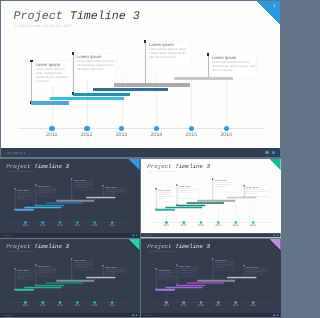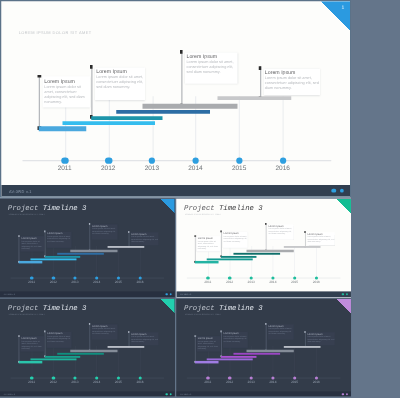--- a/index.html
+++ b/index.html
@@ -36,20 +36,21 @@
   .card     { position:absolute; overflow:hidden; }
   .card .ch { position:absolute; font-weight:normal; white-space:nowrap; }
   .card .cb { position:absolute; }
 </style>
 </head>
 <body>
 
 <div class="page">
 <div class="slide" style="left:0;top:0;width:281px;height:158px;background:var(--bg);border:1.3px solid #5b7288;--bg:#fdfdfb;--accent:#2e9fe0;--corner:#2b9ae0;--footer:#313f50;--footer-text:#8e9cae;--title1:#5a5a5e;--title2:#3b3b3d;--sub:#c2c5c9;--card-bg:#ffffff;--card-h:#5e5e60;--card-b:#b7babe;--lead:#b5b8bc;--dot:#2b2b2b;--axis:#e2e4e7;--tick:#edeff1;--axlbl:#6f7478;--bar0:#c7c8ca;--bar1:#a9abae;--bar2:#2d6da4;--bar3:#1d95aa;--bar4:#35bdee;--bar5:#4aa8de;">
       <div class="inner">
+        <div class="s-title" style="left:12.6px;top:8.2px;font-size:11.7px;line-height:14.62px;"><span style="color:var(--title1)">Project</span> <span style="color:var(--title2)">Timeline 3</span></div>
 <div class="s-sub" style="left:14.0px;top:22.6px;font-size:3.15px;color:var(--sub);letter-spacing:0.35px;">LOREM IPSUM DOLOR SIT AMET</div>
 <div class="corner" style="width:23.0px;height:23.0px;background:linear-gradient(45deg,transparent 49.6%,var(--corner) 50%);"></div>
 <div class="corner-num" style="right:4.6px;top:2.4px;font-size:4.0px;color:#eaf6ff;">1</div>
 <div class="tick" style="left:50.7px;top:76.0px;width:0.7px;height:51.5px;background:var(--tick);"></div>
 <div class="tick" style="left:85.6px;top:76.0px;width:0.7px;height:51.5px;background:var(--tick);"></div>
 <div class="tick" style="left:120.5px;top:76.0px;width:0.7px;height:51.5px;background:var(--tick);"></div>
 <div class="tick" style="left:155.4px;top:76.0px;width:0.7px;height:51.5px;background:var(--tick);"></div>
 <div class="tick" style="left:190.3px;top:76.0px;width:0.7px;height:51.5px;background:var(--tick);"></div>
 <div class="tick" style="left:225.2px;top:76.0px;width:0.7px;height:51.5px;background:var(--tick);"></div>
 <div class="axis" style="left:17.0px;top:127.2px;width:247.0px;height:0.8px;background:var(--axis);"></div>

